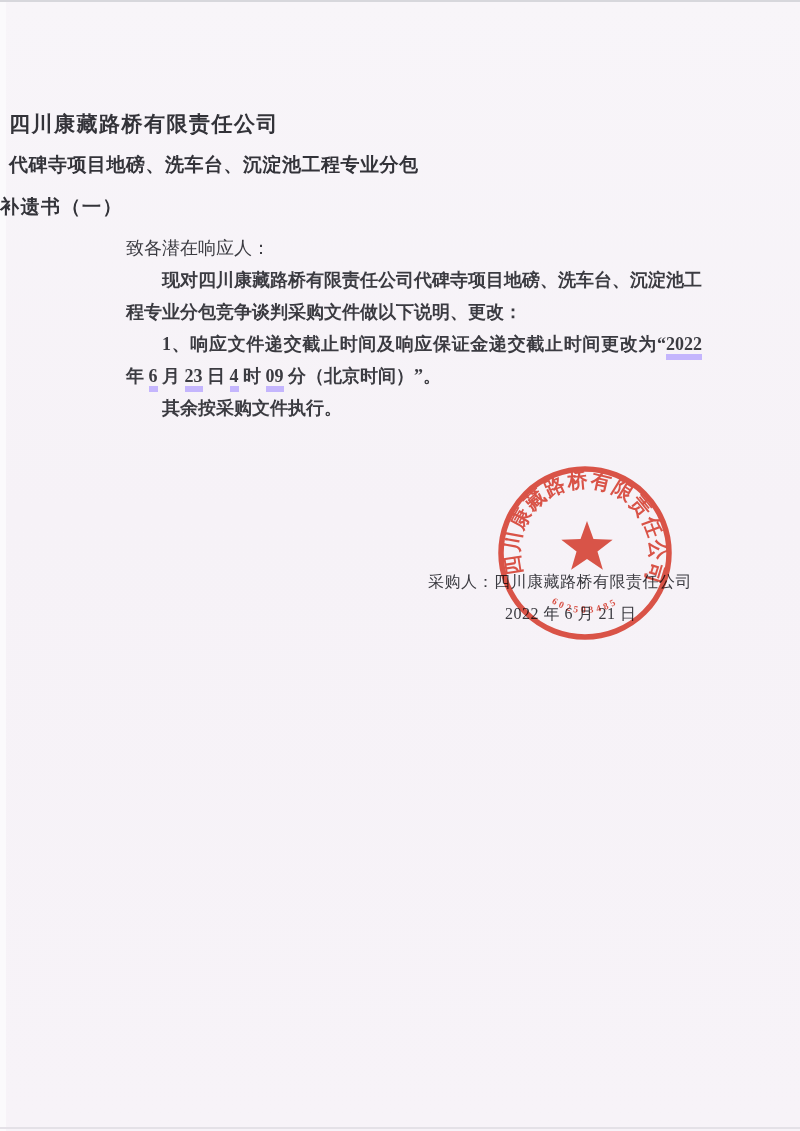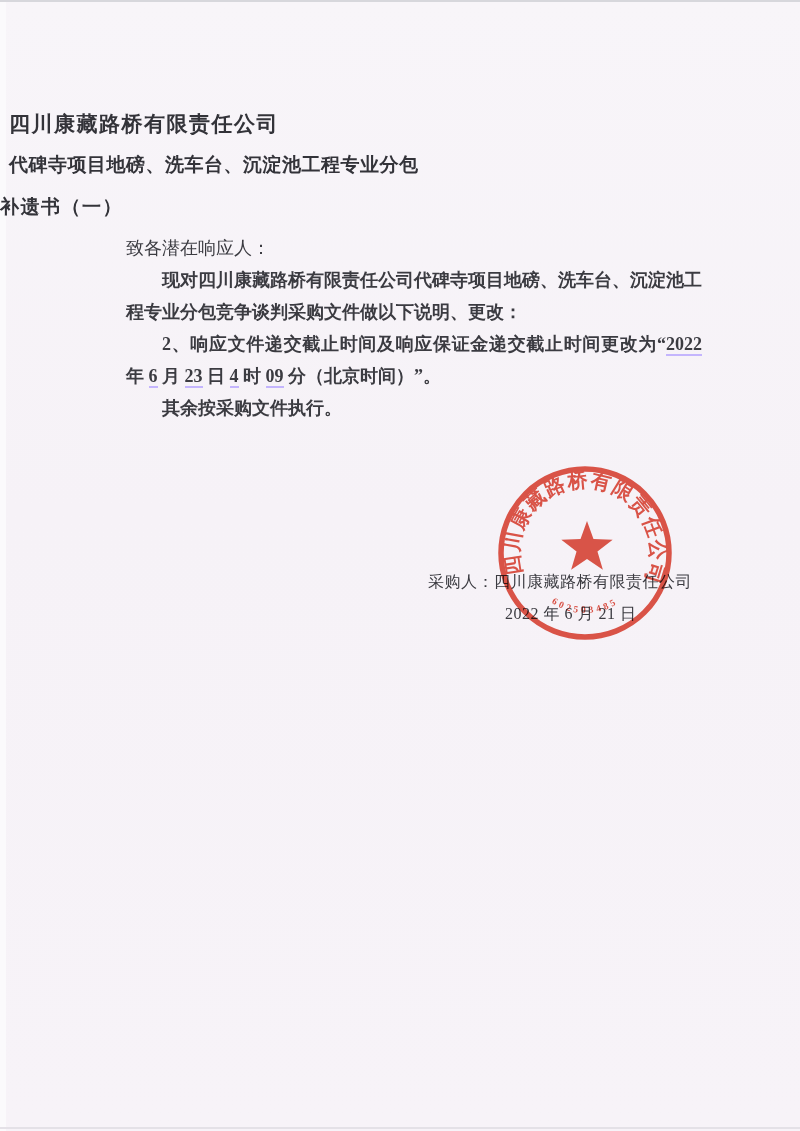--- a/index.html
+++ b/index.html
@@ -21,21 +21,21 @@
   .title-2{position:absolute;top:152px;left:9px;width:800px;font-size:19px;font-weight:700;letter-spacing:0.5px;color:#333339;}
   .title-3{position:absolute;top:194px;left:0;width:664px;font-size:19px;font-weight:700;letter-spacing:1.5px;color:#333339;}
 
   .body-text{
     position:absolute;top:232px;left:126px;width:576px;
     font-size:18px;line-height:32px;text-align:justify;
   }
   .body-text p{margin:0;}
   .indent{text-indent:2em;font-weight:bold;}
   .closing{margin-top:32px;}
-  .u{border-bottom:2px solid #c4b5fd;padding-bottom:0px;}
+  .u{border-bottom:6px solid #c4b5fd;padding-bottom:0px;}
 
   .sig-line-1{position:absolute;top:572px;left:428px;font-size:16px;letter-spacing:0.5px;font-family:Liberation Mono, monospace;}
   .sig-line-2{position:absolute;top:604px;left:505px;font-size:16px;letter-spacing:0.5px;}
 
   .seal{
     position:absolute;left:485px;top:453px;width:200px;height:200px;
     mix-blend-mode:multiply;opacity:0.9;
     pointer-events:none;
   }
   .seal text{font-family:"Liberation Serif","DejaVu Serif",serif;font-weight:700;}
@@ -49,21 +49,21 @@
   <div class="scan-left-edge"></div>
   <div class="scan-bottom-edge"></div>
 
   <div class="title-1">四川康藏路桥有限责任公司</div>
   <div class="title-2">代碑寺项目地磅、洗车台、沉淀池工程专业分包</div>
   <div class="title-3">补遗书（一）</div>
 
   <div class="body-text">
     <p>致各潜在响应人：</p>
     <p class="indent">现对四川康藏路桥有限责任公司代碑寺项目地磅、洗车台、沉淀池工程专业分包竞争谈判采购文件做以下说明、更改：</p>
-    <p class="indent"><span>2、响应文件递交截止时间及响应保证金递交截止时间更改为“</span><span class="u">2022</span><span> 年 </span><span class="u">6</span><span> 月 </span><span class="u">23</span><span> 日 </span><span class="u">4</span><span> 时 </span><span class="u">09</span><span> 分（北京时间）”。</span></p>
+    <p class="indent"><span>1、响应文件递交截止时间及响应保证金递交截止时间更改为“</span><span class="u">2022</span><span> 年 </span><span class="u">6</span><span> 月 </span><span class="u">23</span><span> 日 </span><span class="u">4</span><span> 时 </span><span class="u">09</span><span> 分（北京时间）”。</span></p>
     <p class="indent closing">其余按采购文件执行。</p>
   </div>
 
   <div class="sig-line-1">采购人：四川康藏路桥有限责任公司</div>
   <div class="sig-line-2">2022 年 6 月 21 日</div>
 
   <svg class="seal" viewBox="-100 -100 200 200" xmlns="http://www.w3.org/2000/svg">
     <defs>
       <path id="sealRingPath" d="M -63.1 19.3 A 66 66 0 1 1 59.8 27.9" fill="none"></path>
       <path id="sealSerialPath" d="M -37 47.3 A 60 60 0 0 0 37 47.3" fill="none"></path>

